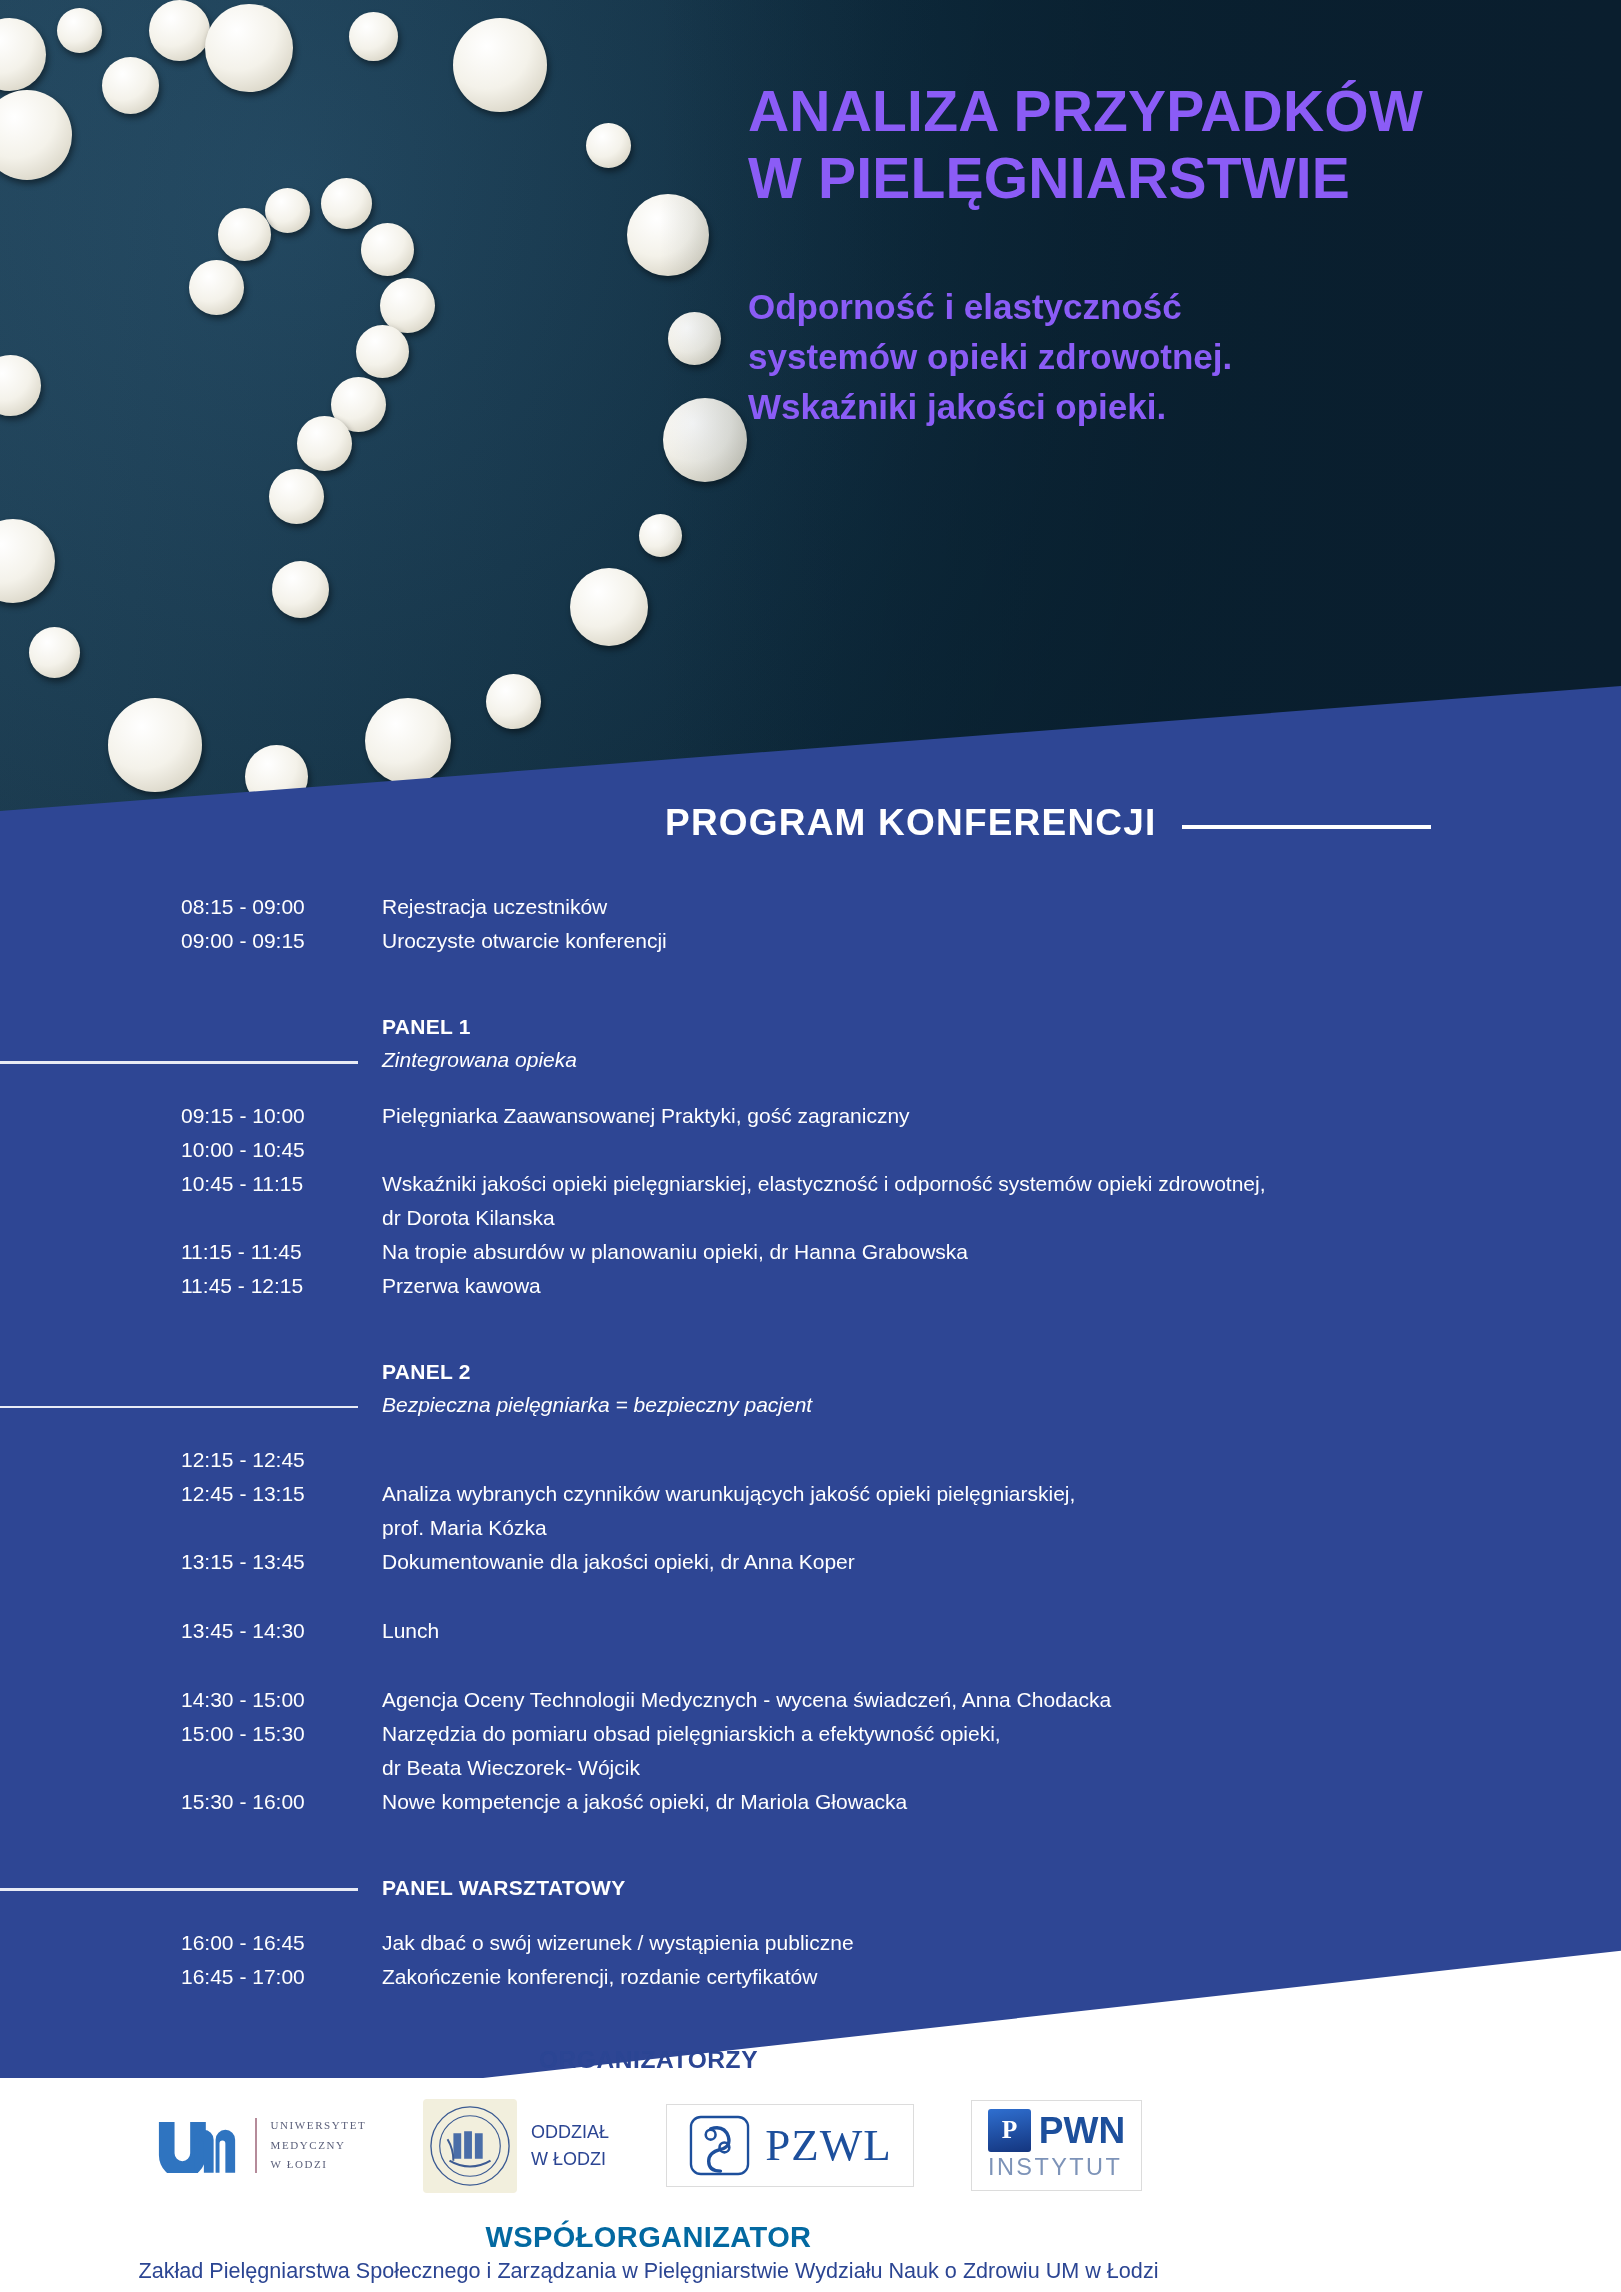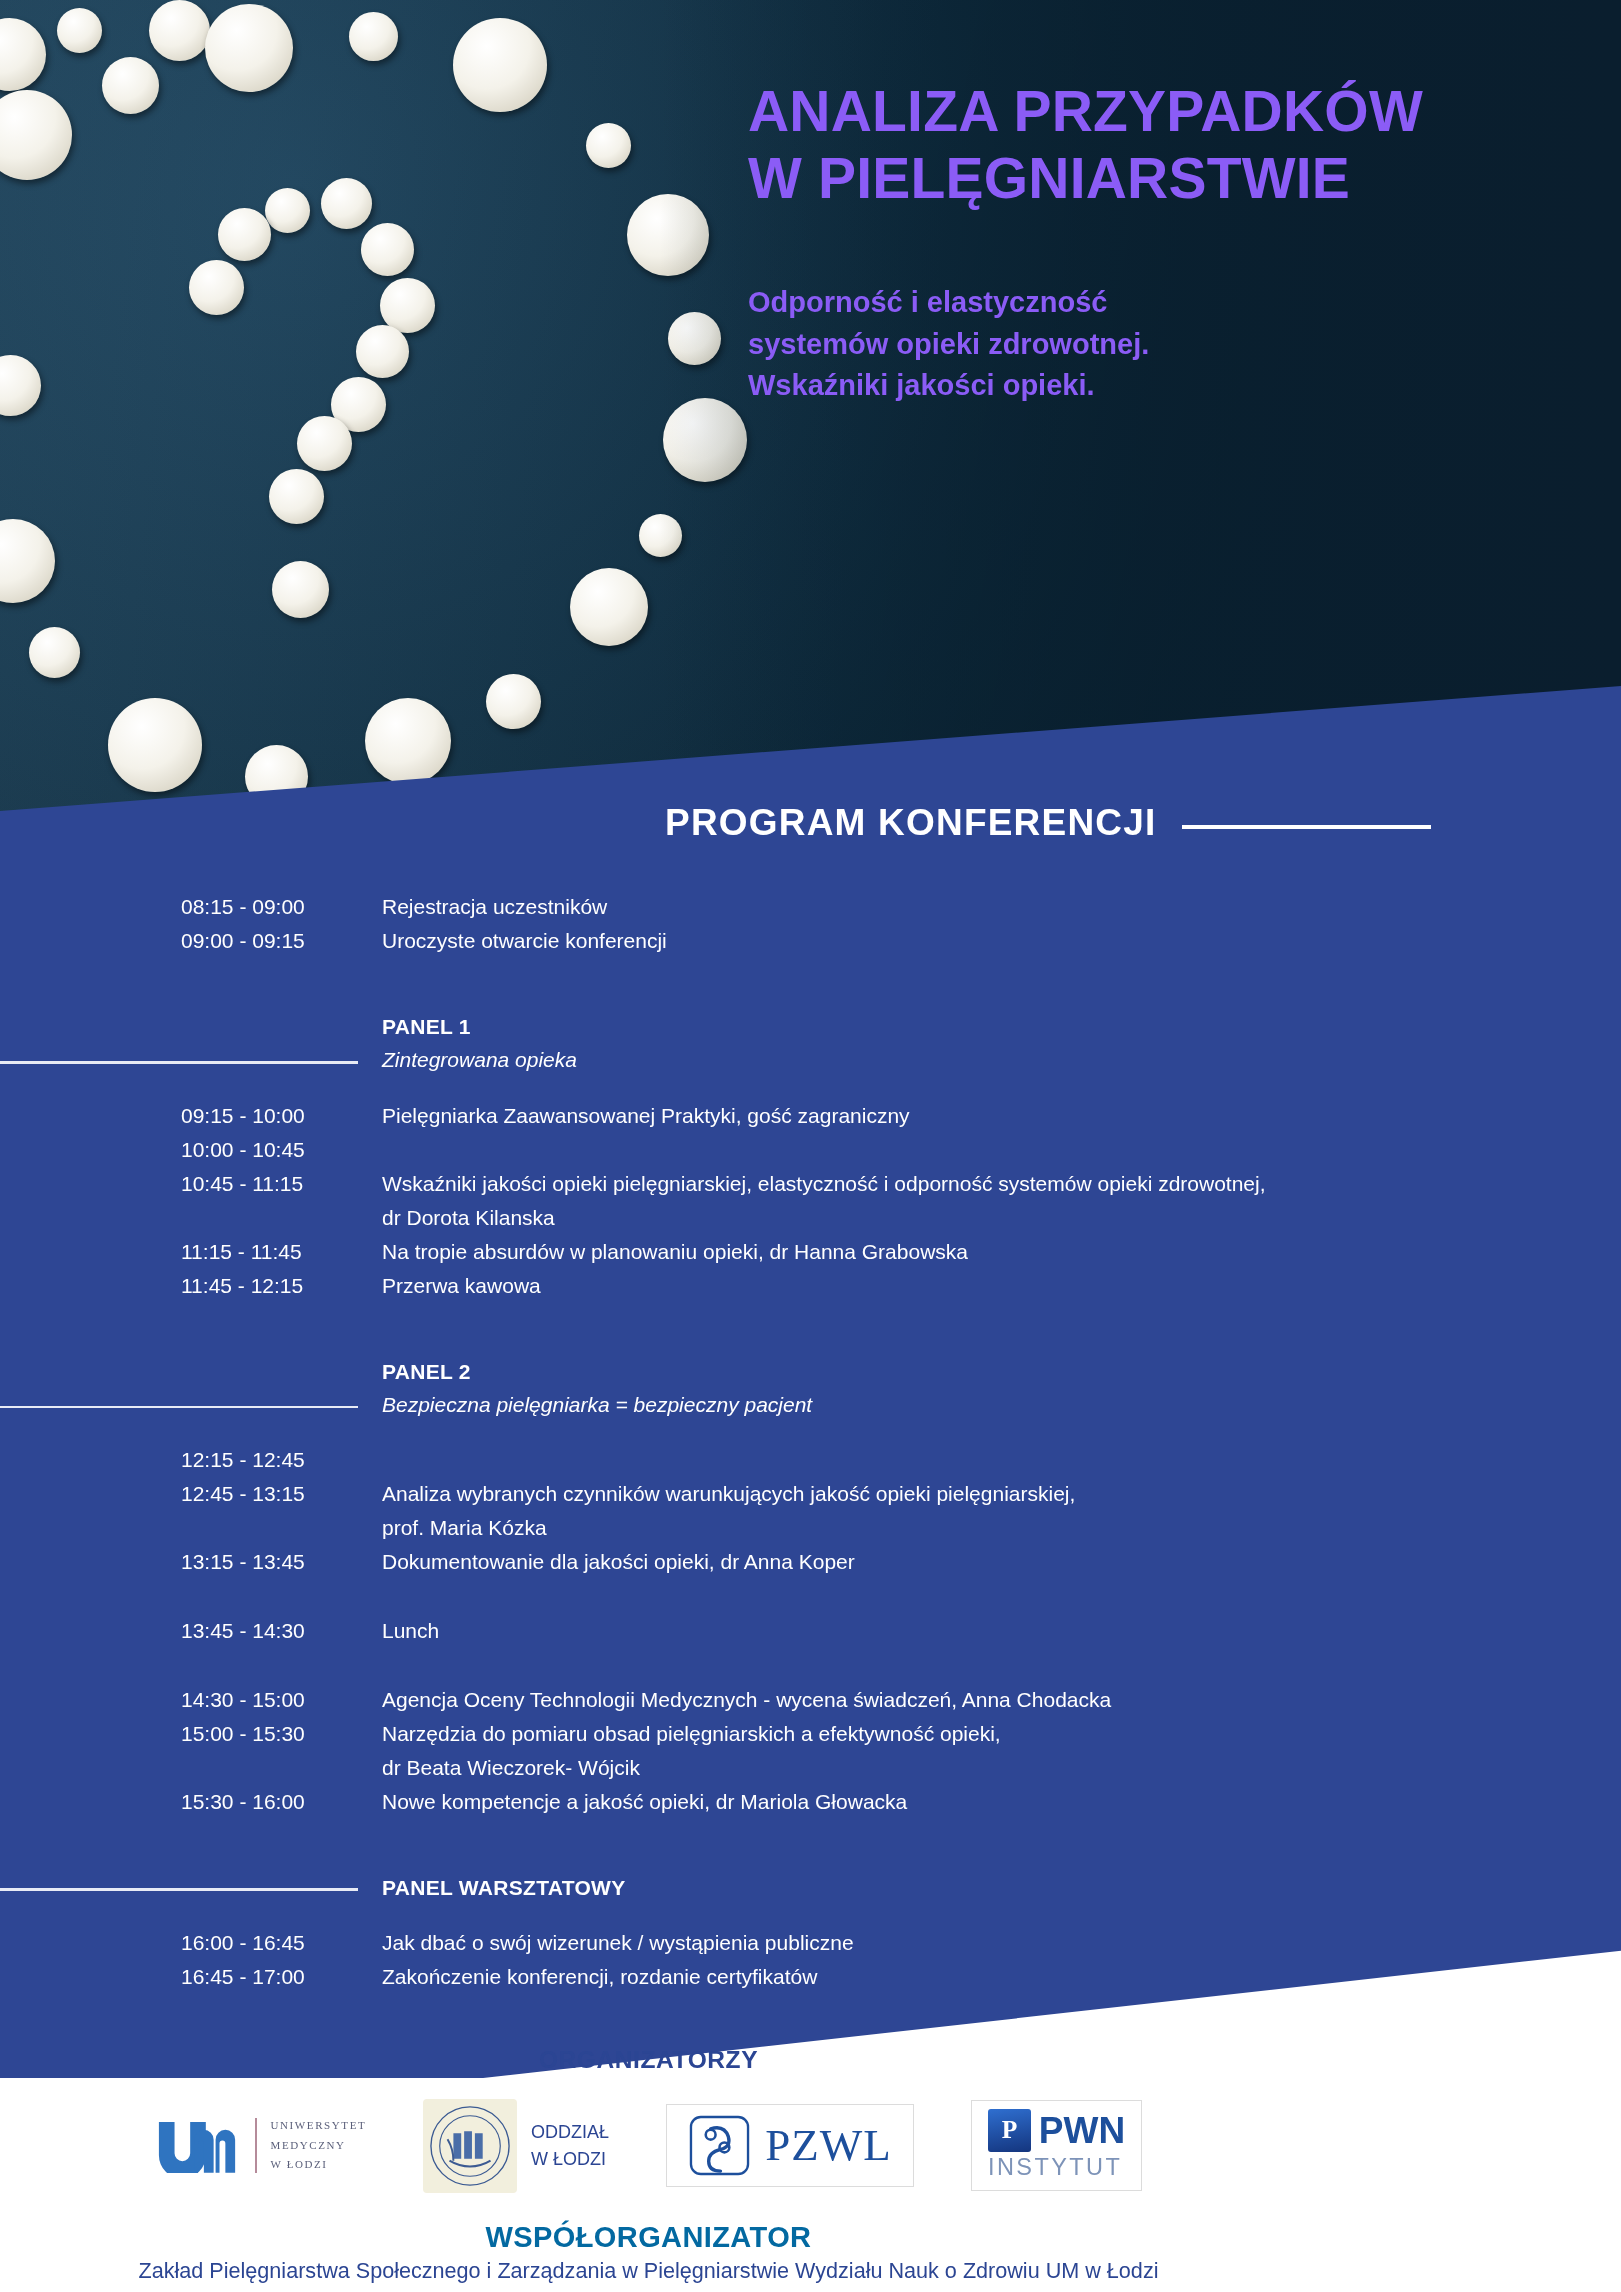--- a/index.html
+++ b/index.html
@@ -66,21 +66,21 @@
   .title {
     font-size: 57px;
     font-weight: bold;
     line-height: 1.17;
     letter-spacing: 0.2px;
     margin: 0;
     white-space: pre-line;
   }
   .subtitle {
     margin-top: 71px;
-    font-size: 29px;
+    font-size: 35px;
     font-weight: bold;
     line-height: 1.42;
     white-space: pre-line;
   }
   .datebox {
     margin-top: 118px;
     font-size: 29px;
     font-weight: bold;
     line-height: 1.42;
     white-space: pre-line;

